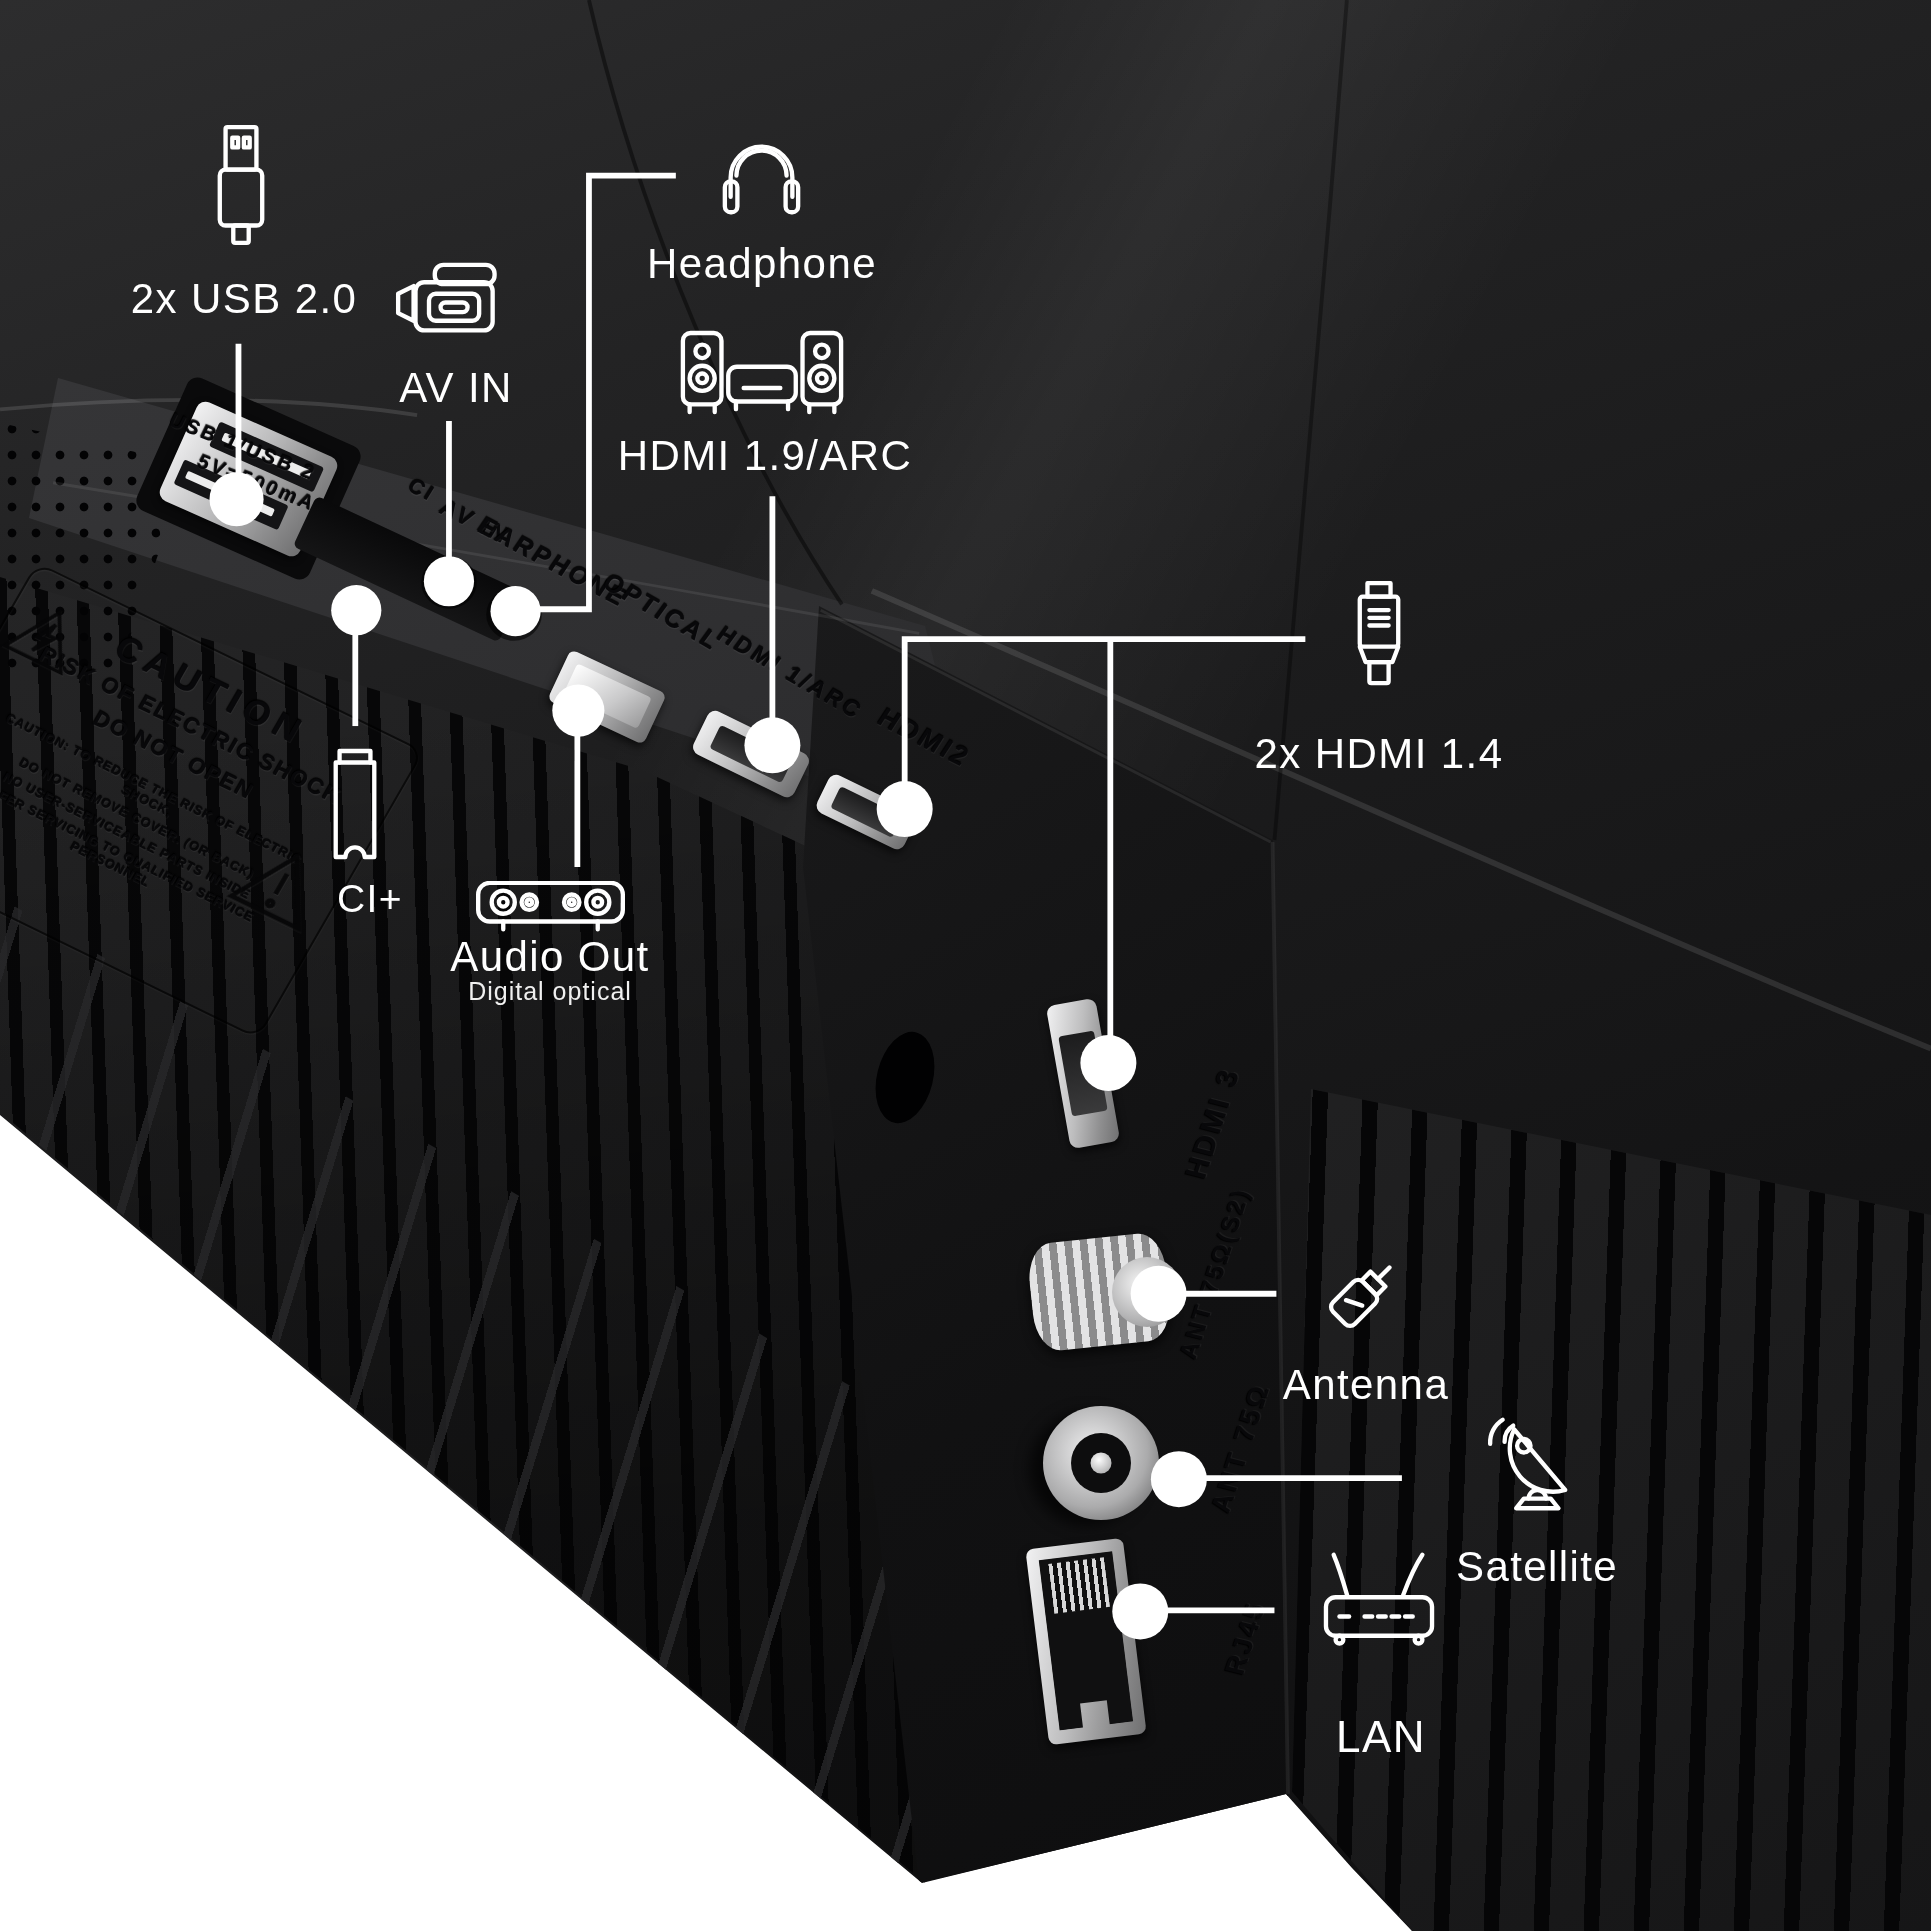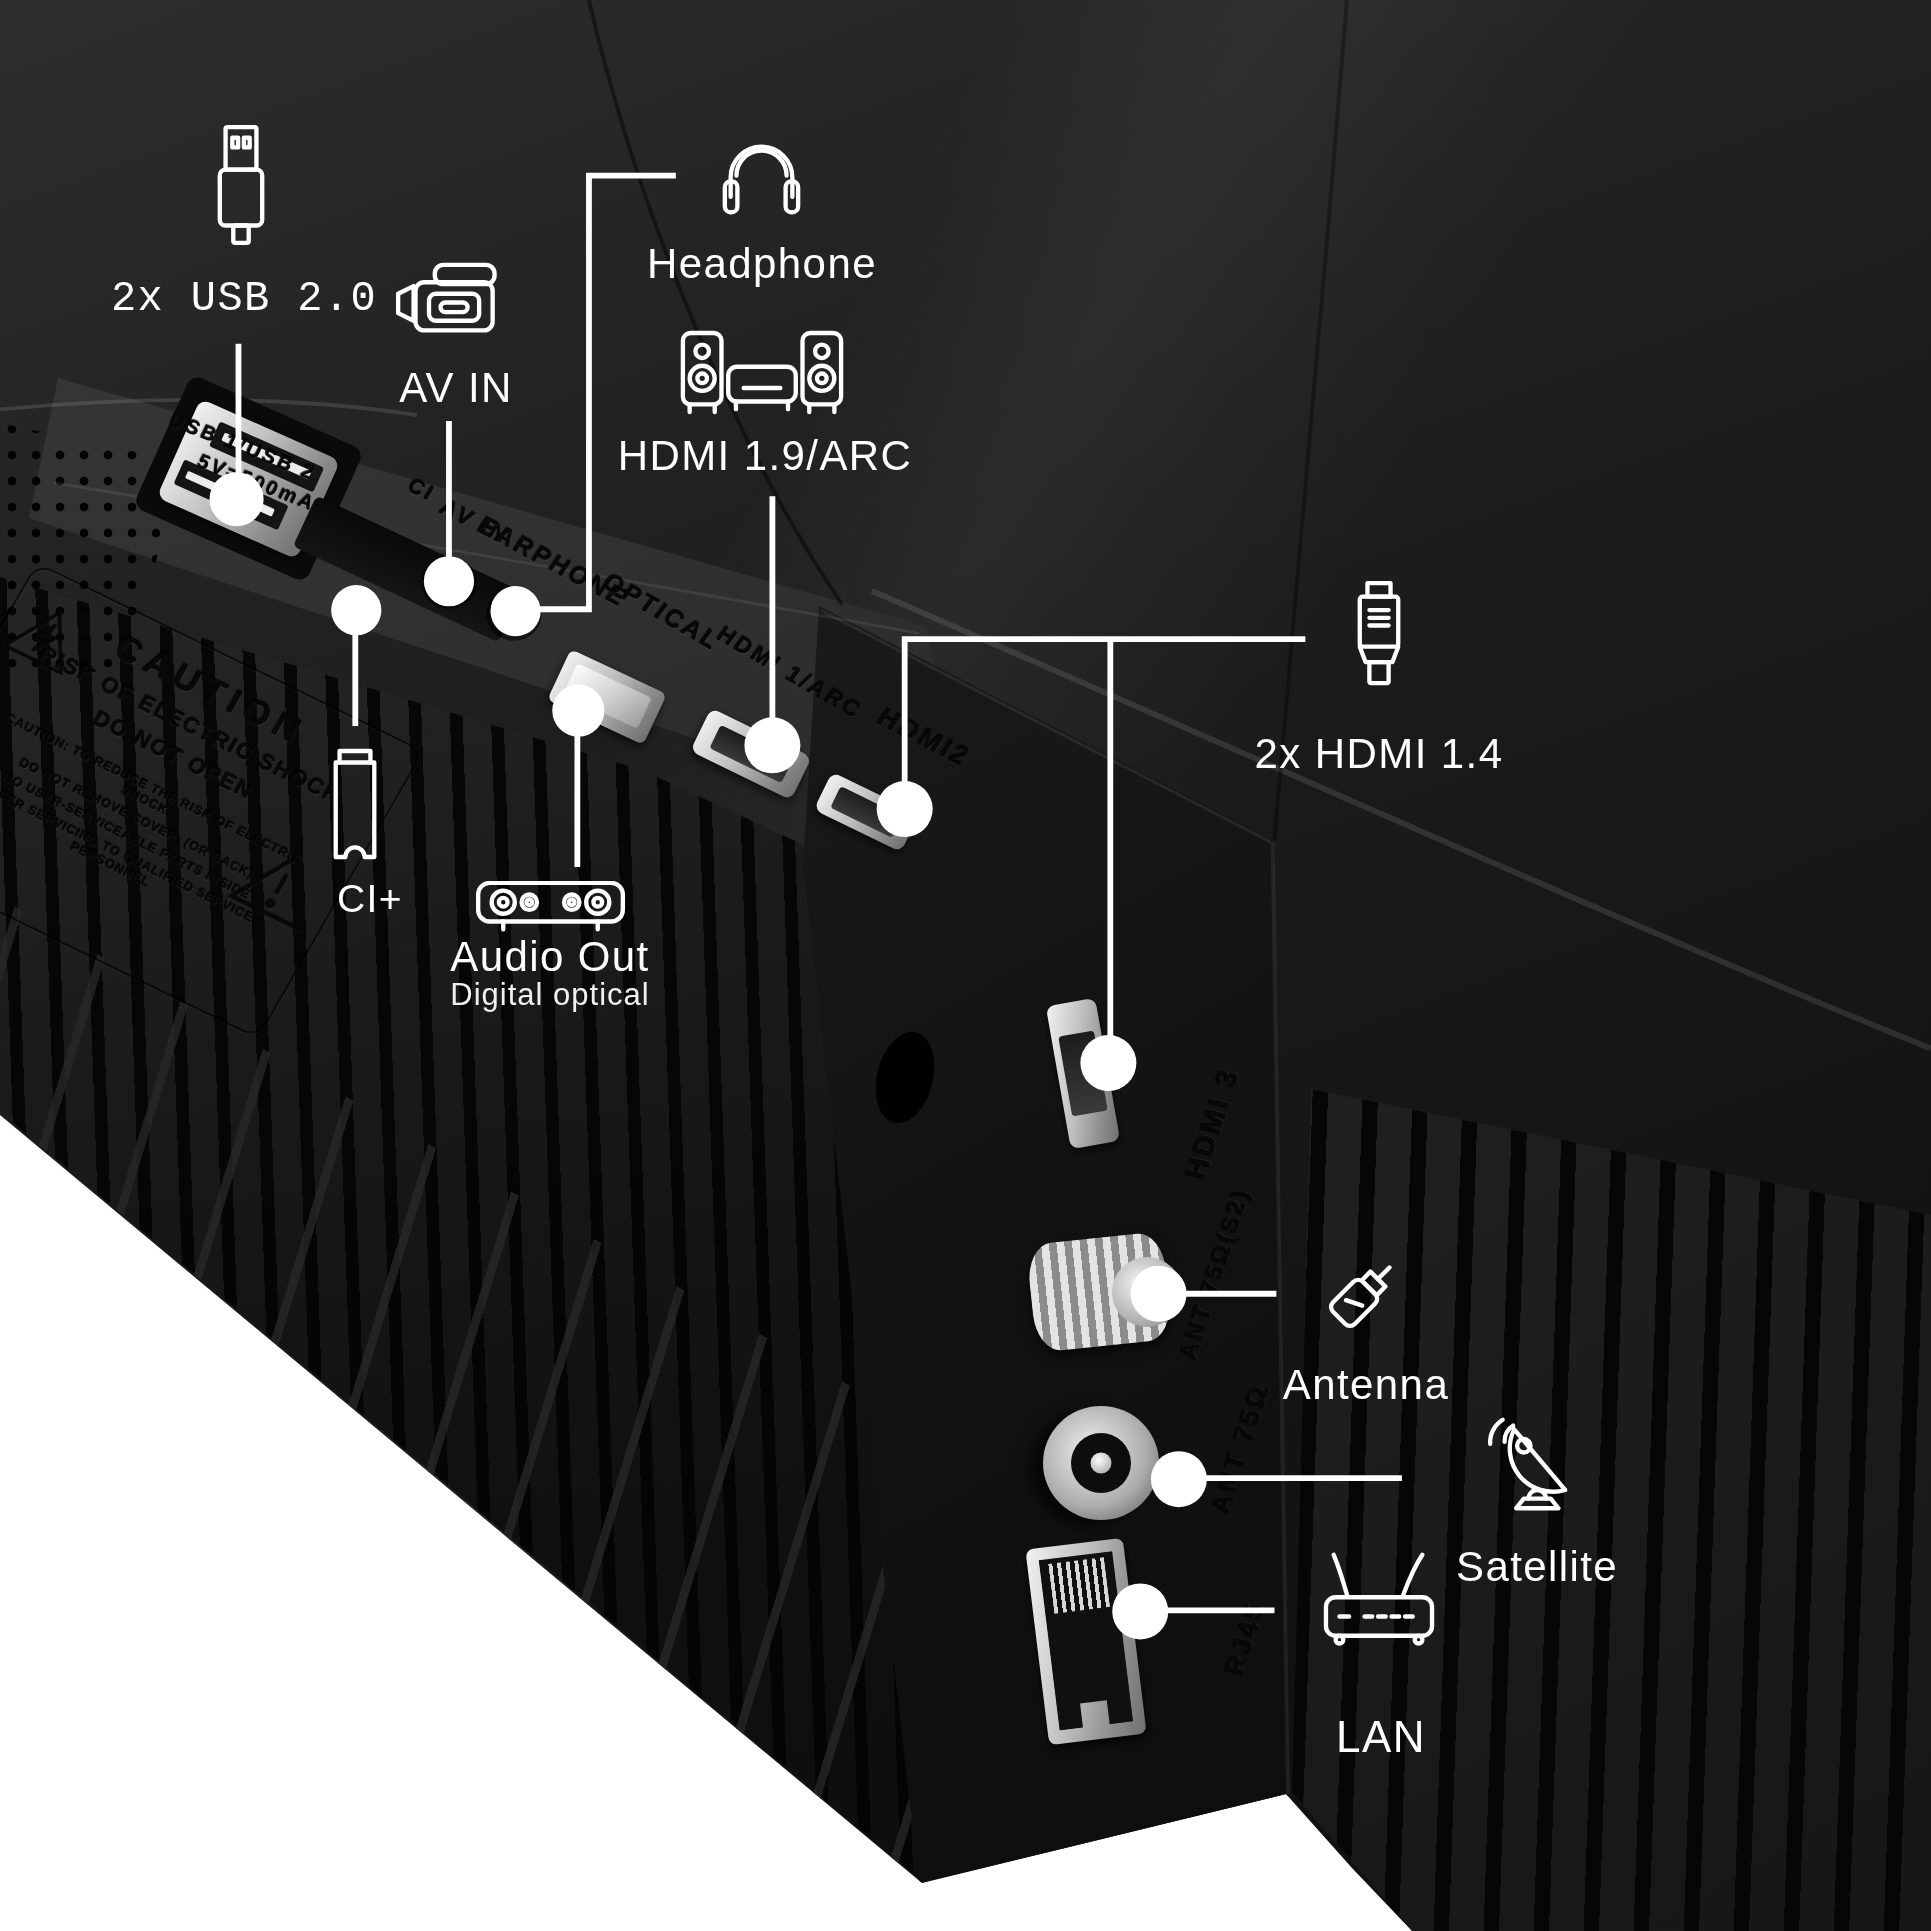--- a/index.html
+++ b/index.html
@@ -96,21 +96,21 @@
   .caution .t{font-size:35px;font-weight:700;letter-spacing:6.8px;margin-top:1.9px;}
   .caution .m{font-size:22px;font-weight:700;letter-spacing:1.9px;margin-top:7.7px;}
   .caution .s{font-size:12.6px;font-weight:700;letter-spacing:1px;margin-top:5.8px;}
   .caution .s.first{margin-top:19.3px;}
   .warn-tri{position:absolute;stroke:#060607;fill:none;stroke-width:4;opacity:.9;
       filter:drop-shadow(1px 1px 0 rgba(255,255,255,0.05));}
   
   .overlay{position:absolute;inset:0;pointer-events:none;}
   .callout-label{position:absolute;transform:translateX(-50%);color:#ffffff;font-weight:400;
       letter-spacing:1.4px;white-space:nowrap;font-size:42px;}
-  .callout-sublabel{font-size:31px;font-weight:300;letter-spacing:1px;color:#f0f0f0;}
+  .callout-sublabel{font-size:25px;font-weight:300;letter-spacing:1px;color:#f0f0f0;}
   .label-lan{font-size:44px;}
   .label-ci{font-size:39px;}
   .callout-icon{position:absolute;}
   .callout-icon svg{display:block;stroke:#ffffff;fill:none;stroke-width:4.5;
       stroke-linecap:round;stroke-linejoin:round;}
   .sheen{position:absolute;inset:0;}
 </style>
 </head>
 <body>
 
@@ -321,21 +321,21 @@
       <path d="M30 48 C26 34 22 20 16 6"></path>
       <path d="M88 48 C94 32 100 18 108 6"></path>
       <rect x="8" y="50" width="110" height="40" rx="10"></rect>
       <path d="M22 70 H32"></path>
       <path d="M48 70 h8 M62 70 h8 M76 70 h8 M90 70 h8"></path>
       <circle cx="22" cy="94" r="4"></circle>
         <circle cx="104" cy="94" r="4"></circle>
     </svg>
   </div>
 
-  <div class="callout-label" style="left:244px;top:275px;font-family:Liberation Mono, monospace;">2x USB 2.0</div>
+  <div class="callout-label" style="left:244px;top:275px;">2x USB 2.0</div>
   <div class="callout-label" style="left:456px;top:364px;">AV IN</div>
   <div class="callout-label" style="left:762px;top:240px;">Headphone</div>
   <div class="callout-label" style="left:765px;top:432px;">HDMI 1.9/ARC</div>
   <div class="callout-label" style="left:1379px;top:714px;margin-top:16px;">2x HDMI 1.4</div>
   <div class="callout-label label-ci" style="left:354px;top:877px;margin-left:16px;">CI+</div>
   <div class="callout-label" style="left:550px;top:933px;">Audio Out</div>
   <div class="callout-label callout-sublabel" style="left:550px;top:977px;">Digital optical</div>
   <div class="callout-label" style="left:1366px;top:1361px;">Antenna</div>
   <div class="callout-label" style="left:1537px;top:1543px;">Satellite</div>
   <div class="callout-label label-lan" style="left:1381px;top:1674px;margin-top:38px;">LAN</div>

